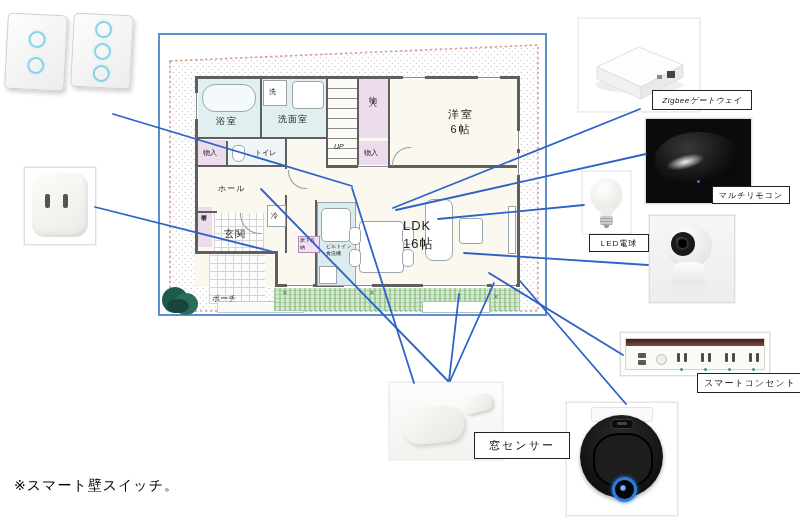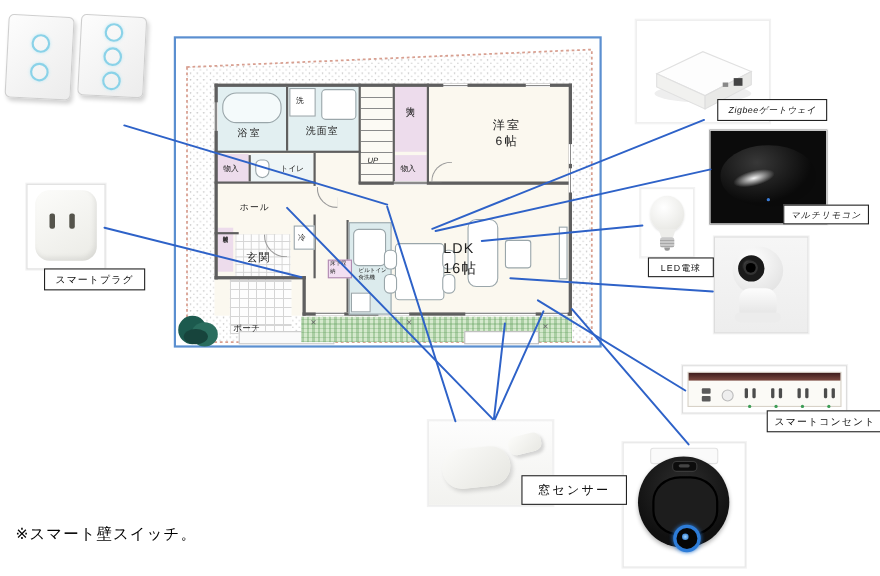--- a/index.html
+++ b/index.html
@@ -227,41 +227,40 @@
       <span class="swring"></span>
       <span class="swring"></span>
     </div>
   </div>
 
   <div class="card" style="left:24px;top:167px;width:70px;height:76px;">
     <div class="plugbody"></div>
     <div class="plugslot" style="left:20px;"></div>
     <div class="plugslot" style="left:38px;"></div>
   </div>
-  <div class="tag" style="left:40px;top:244px;width:82px;height:18px;">スマートプラグ</div>
 
   <div class="card" style="left:578px;top:18px;width:120px;height:92px;border-color:#eee;">
     <svg width="118" height="90">
       <ellipse cx="60" cy="66" rx="44" ry="8" fill="#eeeeee"></ellipse>
       <polygon points="18,48 60,28 104,46 62,68" fill="#fdfdfd" stroke="#e0e0e0" stroke-width="1"></polygon>
       <polygon points="18,48 62,68 62,80 18,60" fill="#f1f1ef" stroke="#e0e0e0" stroke-width="1"></polygon>
       <polygon points="104,46 62,68 62,80 104,58" fill="#e9e9e7" stroke="#dedede" stroke-width="1"></polygon>
       <rect x="88" y="52" width="8" height="7" fill="#444"></rect>
       <rect x="78" y="56" width="5" height="4" fill="#888"></rect>
     </svg>
   </div>
   <div class="tag" style="left:652px;top:90px;width:90px;height:18px;font-size:8px;letter-spacing:0.5px;font-style:italic;">Zigbeeゲートウェイ</div>
 
   <div class="card remote-bg" style="left:645px;top:118px;width:105px;height:84px;">
     <div class="puck">
       <div class="puck-glow"></div>
       <div class="puck-dot"></div>
     </div>
   </div>
-  <div class="tag" style="left:712px;top:186px;width:68px;height:16px;font-size:8px;font-style:italic;">マルチリモコン</div>
+  <div class="tag" style="left:712px;top:186px;width:68px;height:16px;font-size:8px;">マルチリモコン</div>
 
   <div class="card" style="left:582px;top:171px;width:47px;height:61px;border-color:#eee;">
     <div class="bulb-globe"></div>
     <div class="bulb-neck"></div>
     <div class="bulb-base"></div>
     <div class="bulb-tip"></div>
   </div>
   <div class="tag" style="left:589px;top:234px;width:50px;height:16px;font-size:8px;">LED電球</div>
 
   <div class="card cam-bg" style="left:649px;top:215px;width:84px;height:86px;">

